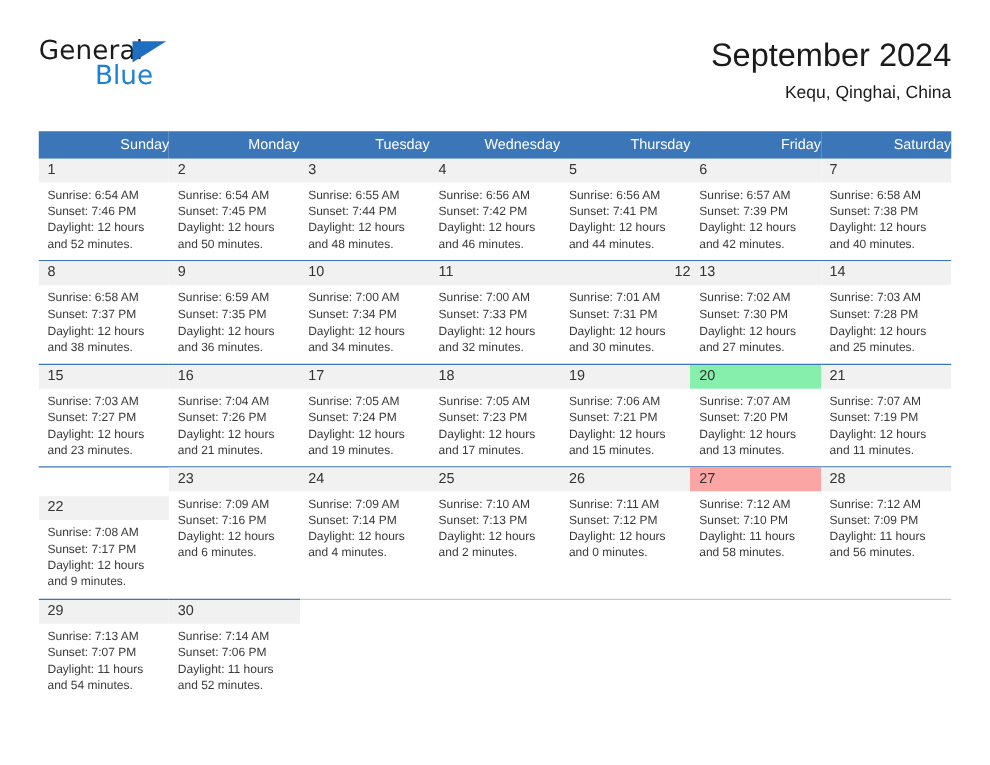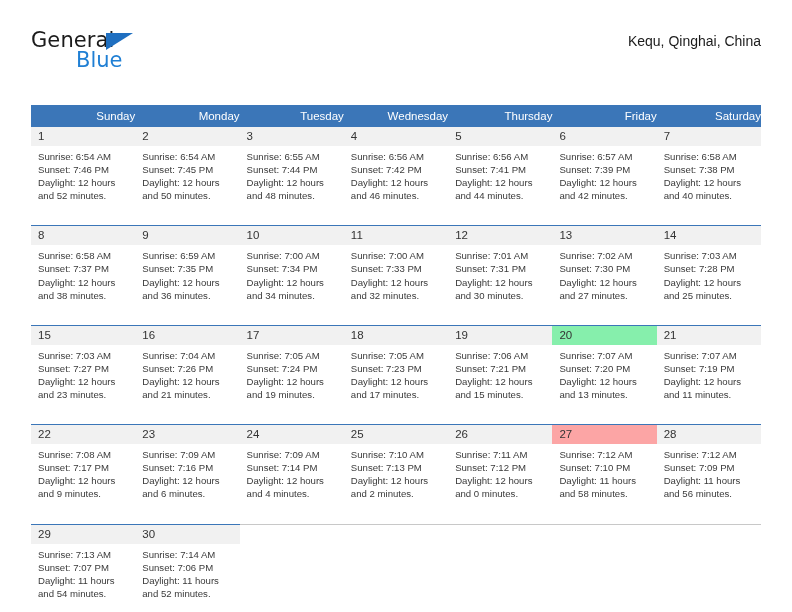--- a/index.html
+++ b/index.html
@@ -139,21 +139,21 @@
     color: #333333;
     padding: 3px 0 3px 7px;
     height: 13px;
     line-height: 13px;
   }
   .daynum.blank {
     background: #ffffff;
   }
 
   .dayinfo {
-    padding: 4px 6px 23px 7px;
+    padding: 4px 6px 6px 7px;
     font-size: 9.6px;
     line-height: 13.1px;
     color: #3a3a3a;
   }
   .dayinfo div {
     white-space: nowrap;
   }
 </style>
 </head>
 <body>
@@ -162,20 +162,21 @@
 
   <div class="header">
 
     <div class="logo">
       <span class="logo-general">General</span>
       <span class="logo-triangle" style="border-left-color: rgb(31, 111, 192);"></span>
       <span class="logo-blue" style="color: rgb(31, 127, 212);">Blue</span>
     </div>
 
     <div class="title-block">
+      <div class="cal-title">September 2024</div>
       <div class="cal-subtitle">Kequ, Qinghai, China</div>
     </div>
 
   </div>
 
   <div class="calendar">
     <table class="cal-table">
       <thead>
         <tr>
           <th style="background: rgb(59, 118, 184);">Sunday</th>
@@ -307,21 +308,21 @@
                 <div class="dayinfo">
                   <div>Sunrise: 7:00 AM</div>
                   <div>Sunset: 7:33 PM</div>
                   <div>Daylight: 12 hours</div>
                   <div>and 32 minutes.</div>
                 </div>
               </div>
             </td>
             <td>
               <div class="daycell">
-                <div class="daynum" style="background: rgb(241, 241, 241);">12</div>
+                <div class="daynum" style="background: rgb(241, 241, 241); text-align: right;">12</div>
                 <div class="dayinfo">
                   <div>Sunrise: 7:01 AM</div>
                   <div>Sunset: 7:31 PM</div>
                   <div>Daylight: 12 hours</div>
                   <div>and 30 minutes.</div>
                 </div>
               </div>
             </td>
             <td>
               <div class="daycell">
@@ -421,21 +422,21 @@
                   <div>Sunset: 7:19 PM</div>
                   <div>Daylight: 12 hours</div>
                   <div>and 11 minutes.</div>
                 </div>
               </div>
             </td>
           </tr>
           <tr>
             <td>
               <div class="daycell">
-                <div class="daynum" style="background: rgb(241, 241, 241);">22</div>
+                <div class="daynum" style="background: rgb(241, 241, 241); margin-top: 23px;">22</div>
                 <div class="dayinfo">
                   <div>Sunrise: 7:08 AM</div>
                   <div>Sunset: 7:17 PM</div>
                   <div>Daylight: 12 hours</div>
                   <div>and 9 minutes.</div>
                 </div>
               </div>
             </td>
             <td>
               <div class="daycell">

